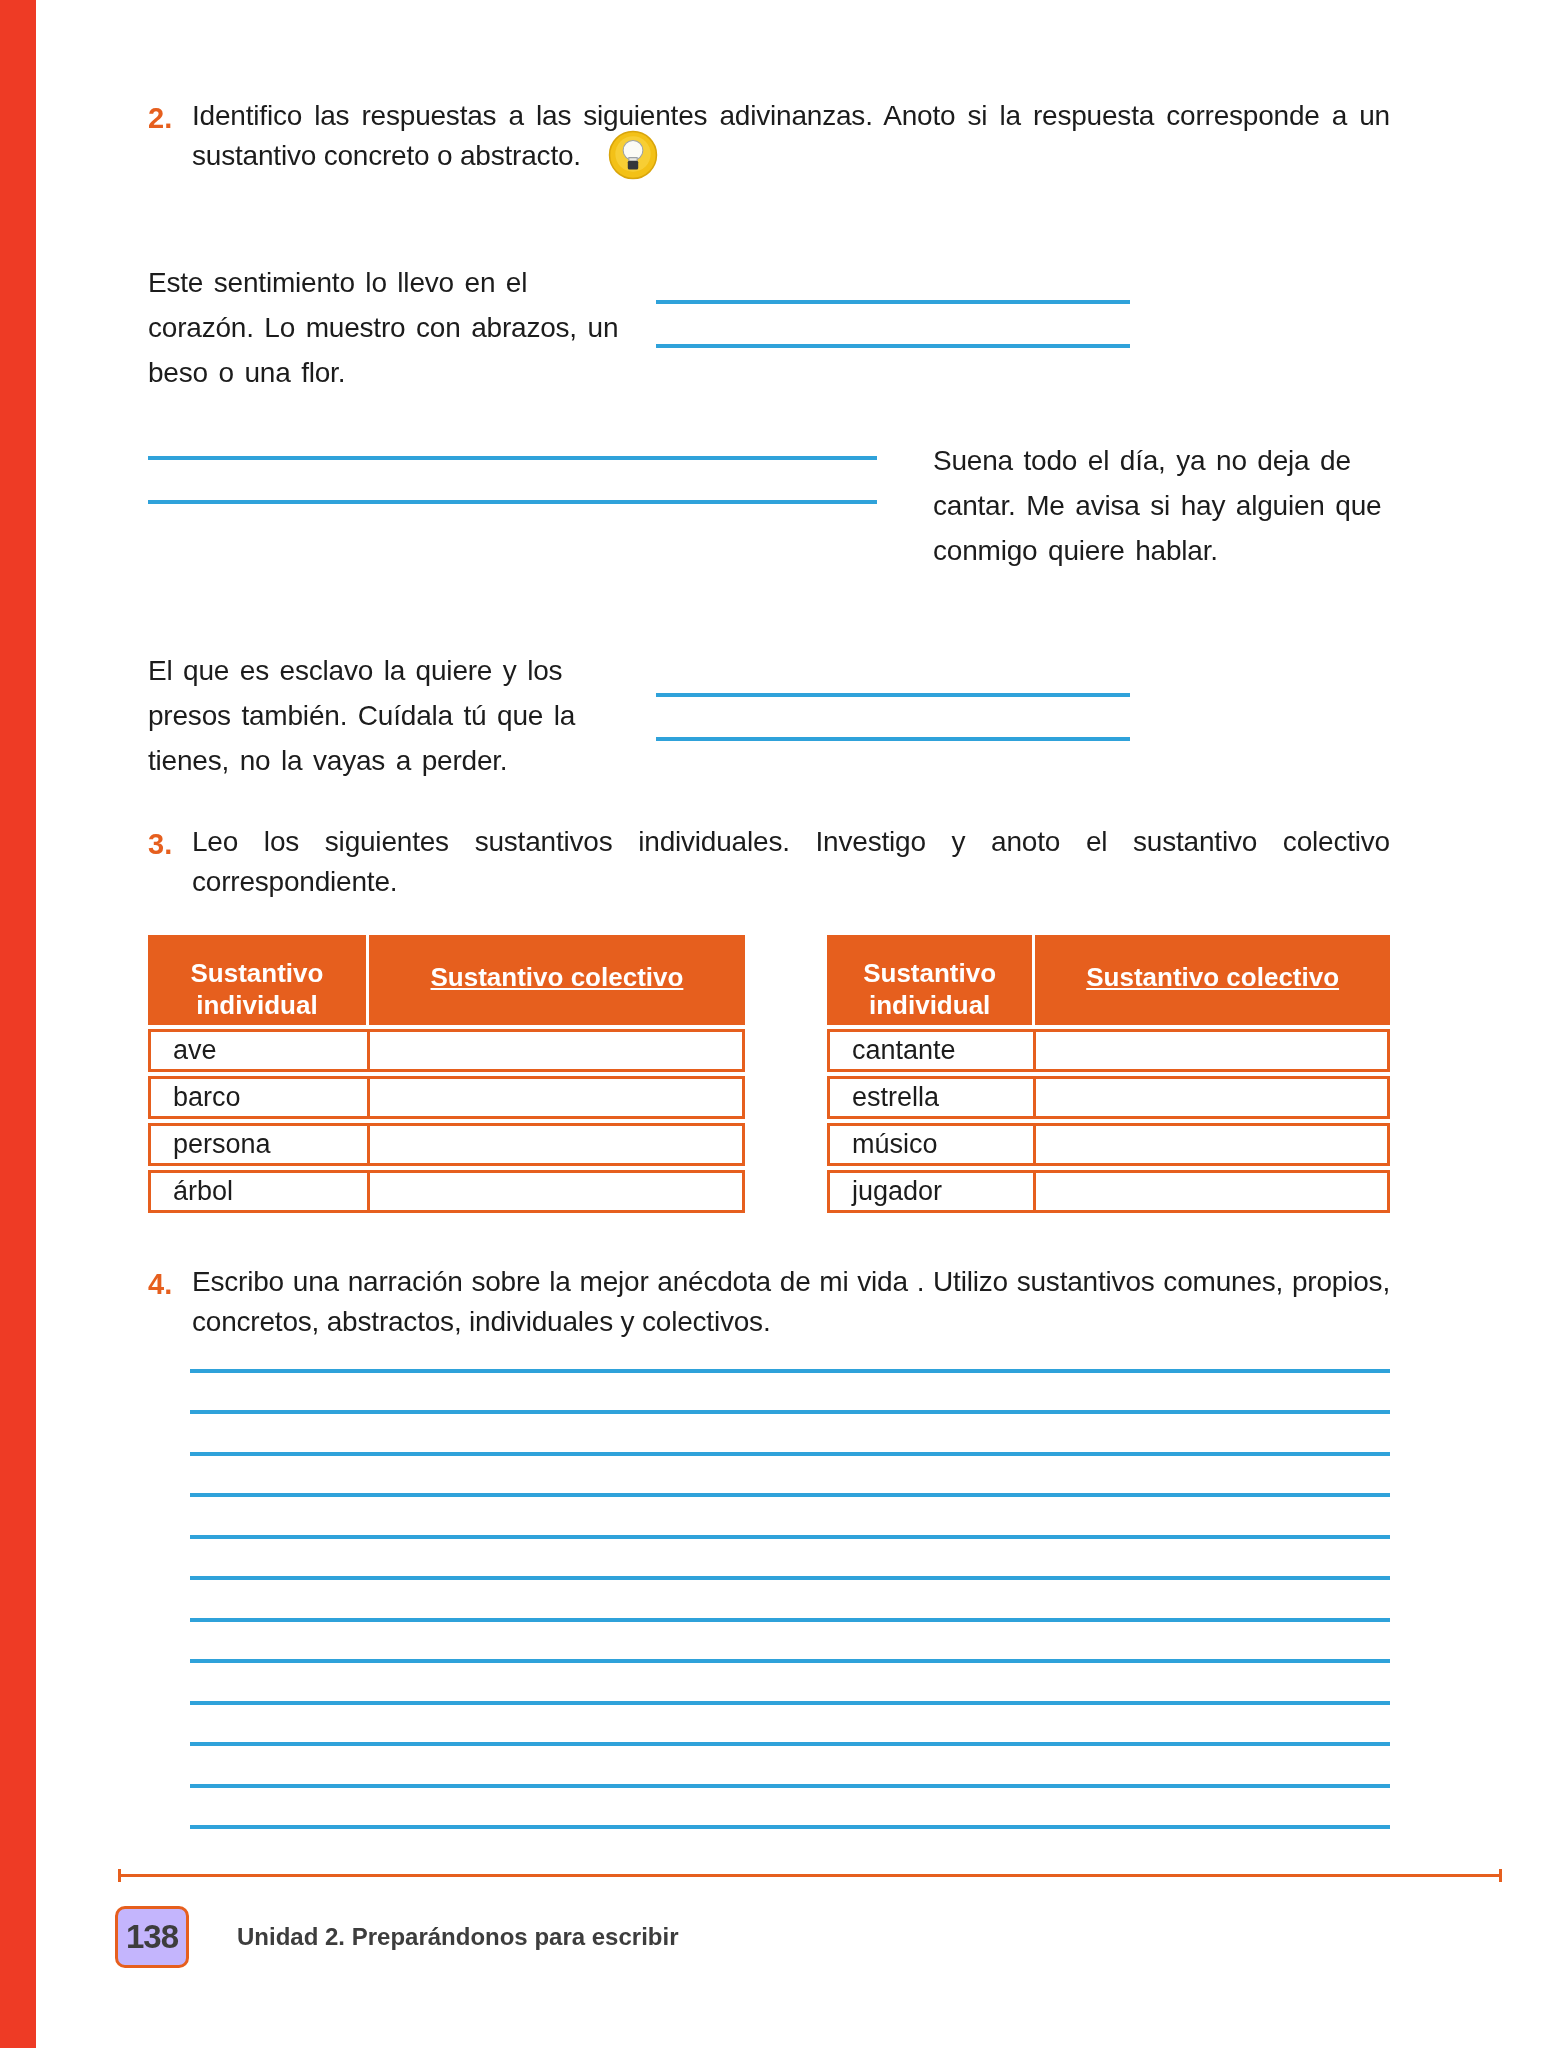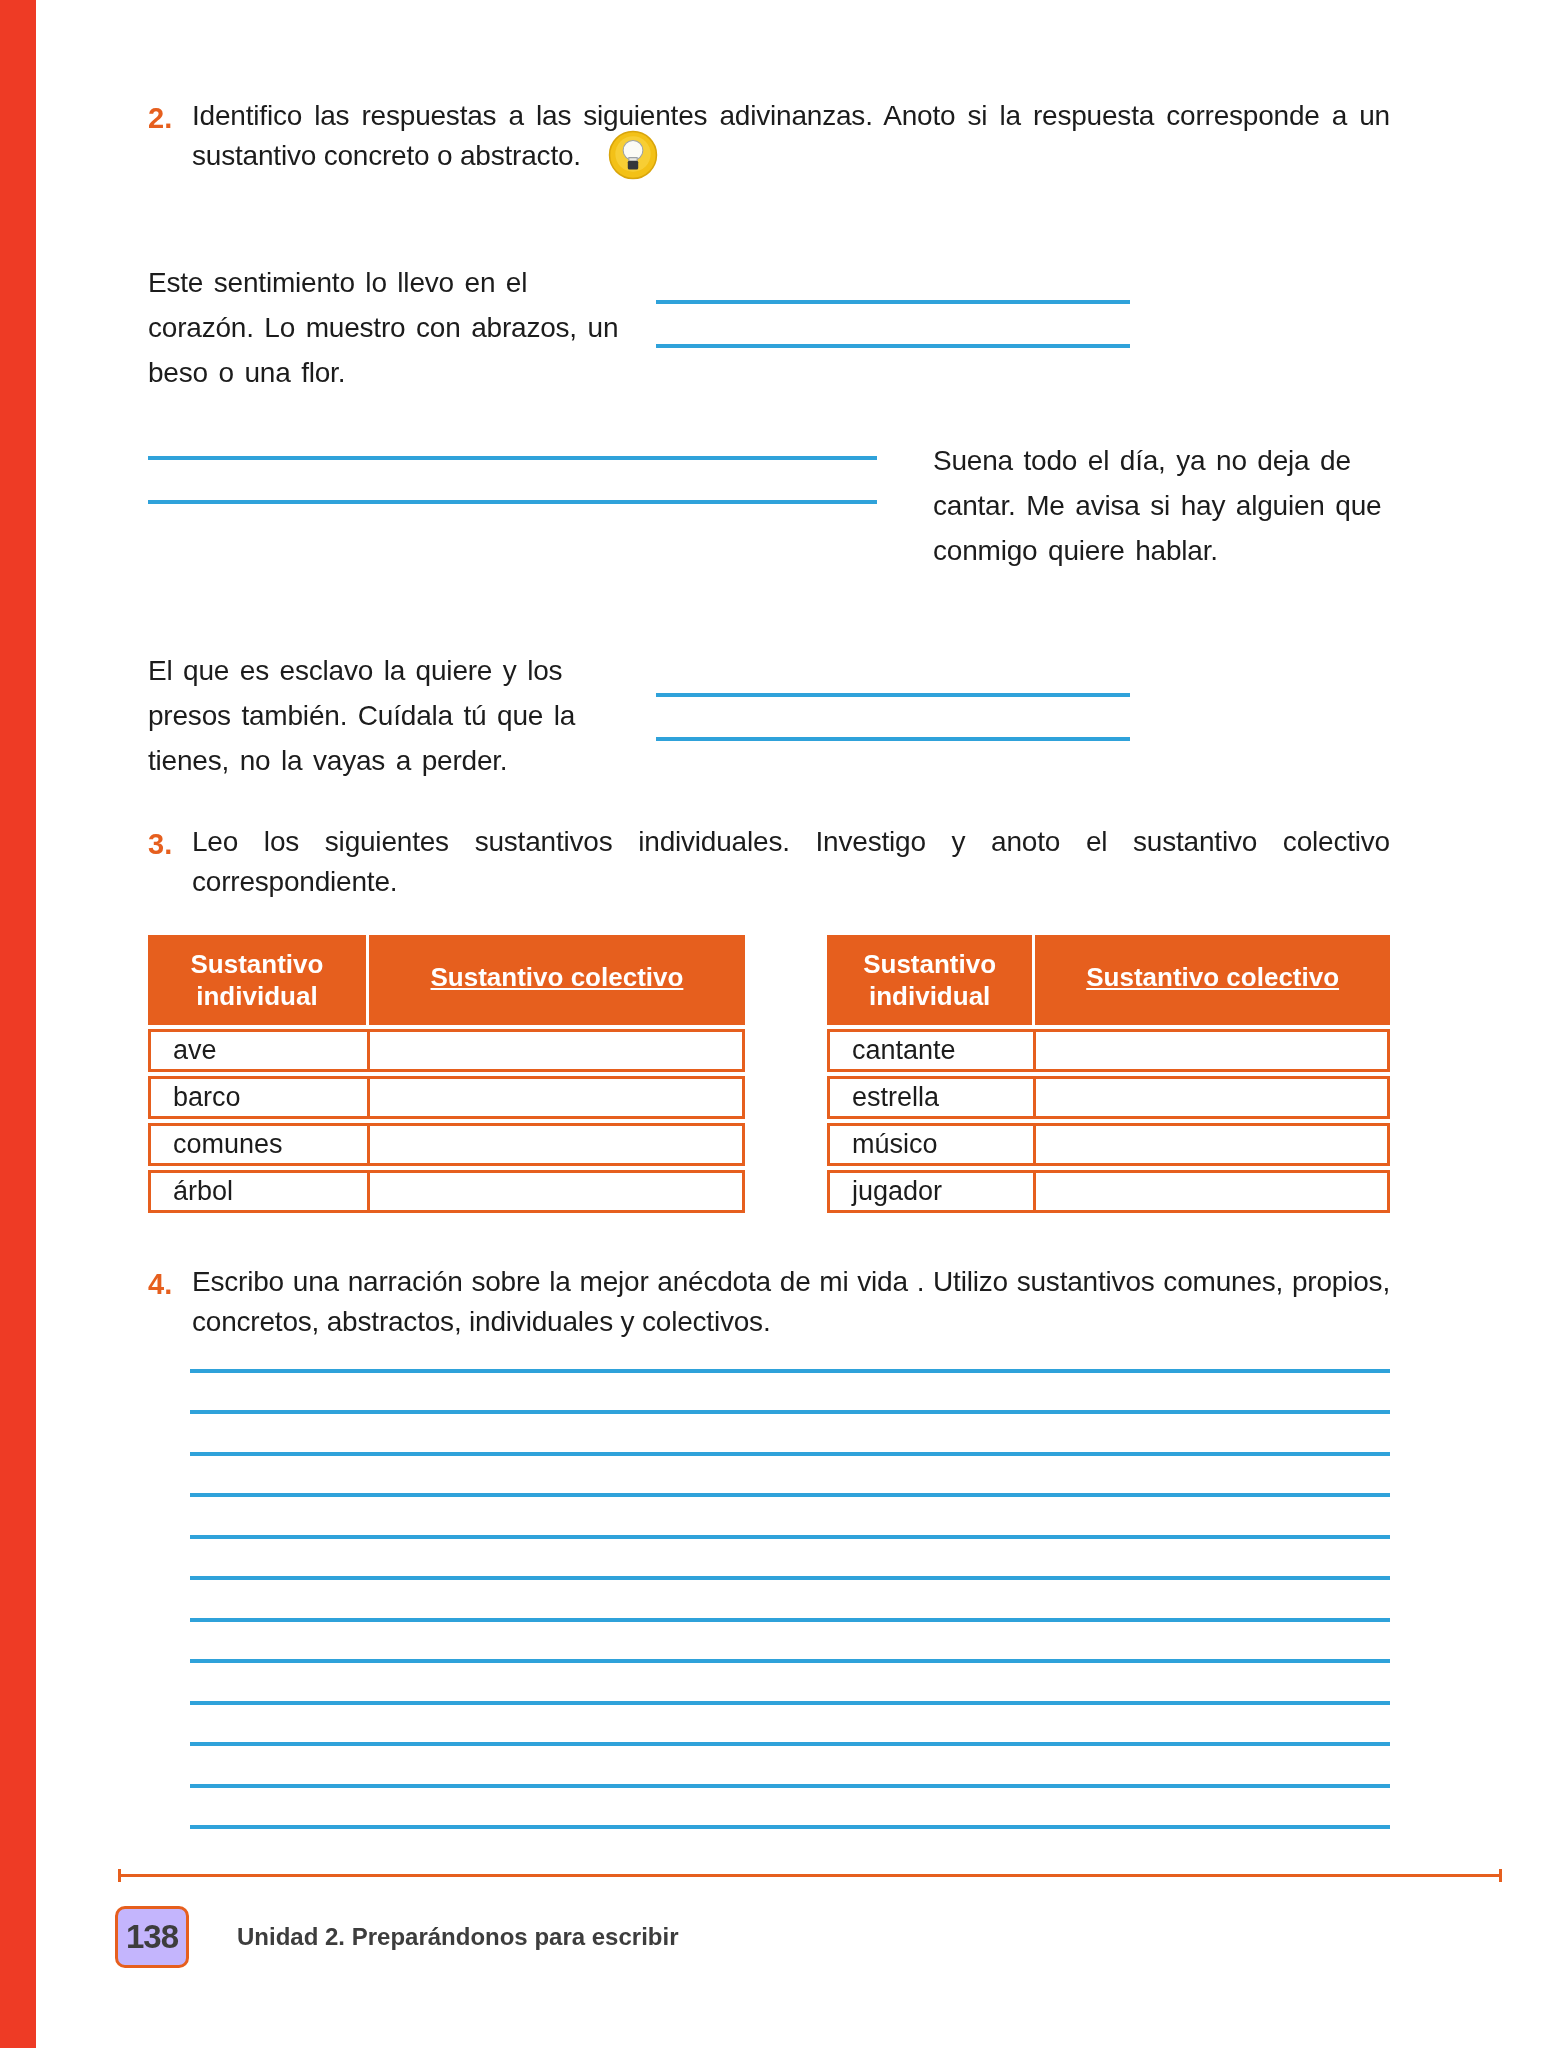--- a/index.html
+++ b/index.html
@@ -17,21 +17,21 @@
   
   .riddle-text{position:absolute;font-size:28px;line-height:45px;white-space:pre-line;word-spacing:3px;letter-spacing:-0.2px;}
   .ans-lines{position:absolute;}
   .ans-line{height:44px;box-sizing:border-box;border-bottom:4px solid #2fa2da;}
 
   
   .wtable{position:absolute;top:935px;}
   .thead{display:flex;background:#e65f1e;color:#ffffff;font-weight:bold;
          font-size:26px;line-height:32px;text-align:center;height:90px;box-sizing:border-box;}
   .thead .hc1{width:37%;box-sizing:border-box;border-right:3px solid #ffffff;
-              display:flex;align-items:center;justify-content:center;padding:4px 10px;}
+              display:flex;align-items:flex-end;justify-content:center;padding:4px 10px;}
   .thead .hc2{flex:1;display:flex;align-items:flex-start;justify-content:center;padding-top:26px;text-decoration:underline;}
   .trow{display:flex;margin-top:4px;height:43px;box-sizing:border-box;
         border:3px solid #e65f1e;background:#ffffff;font-size:27px;}
   .trow .c1{width:37%;box-sizing:border-box;border-right:3px solid #e65f1e;
             display:flex;align-items:center;padding-left:22px;}
   .trow .c2{flex:1;}
 
   
   .writing-lines{position:absolute;left:190px;top:1331px;width:1200px;}
   .wline{height:41.5px;box-sizing:border-box;border-bottom:4px solid #2fa2da;}
@@ -106,21 +106,21 @@
       </div>
       <div class="trow">
         <div class="c1">ave</div>
         <div class="c2"></div>
       </div>
       <div class="trow">
         <div class="c1">barco</div>
         <div class="c2"></div>
       </div>
       <div class="trow">
-        <div class="c1">comunes</div>
+        <div class="c1">persona</div>
         <div class="c2"></div>
       </div>
       <div class="trow">
         <div class="c1">árbol</div>
         <div class="c2"></div>
       </div>
     </div>
   <div class="wtable" style="left:827px;width:563px;">
       <div class="thead">
         <div class="hc1">

